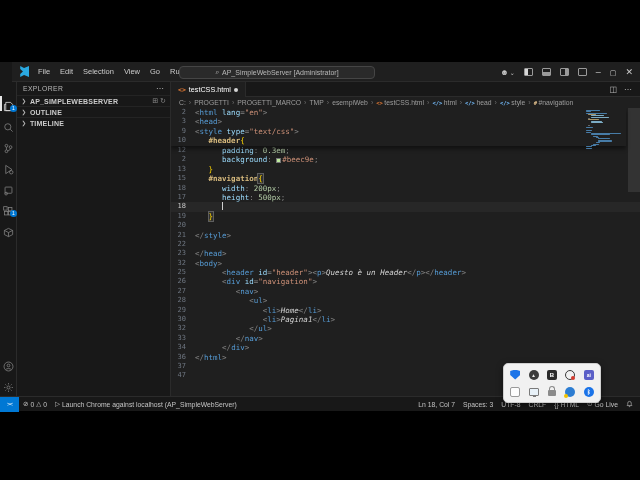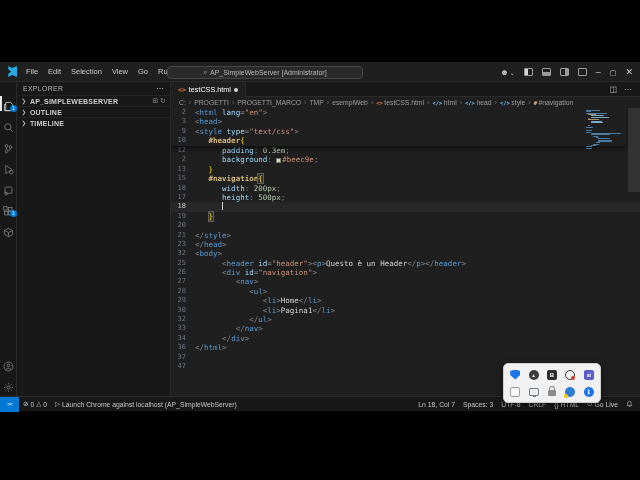--- a/index.html
+++ b/index.html
@@ -4,21 +4,21 @@
 <style>
   * { margin:0; padding:0; box-sizing:border-box; }
   html,body { width:640px; height:480px; background:#000; overflow:hidden;
               font-family:"Liberation Sans", sans-serif; }
   .screen { position:absolute; top:0; left:0; width:640px; height:480px; background:#000; }
 
   
   .vswin { position:absolute; top:62px; left:0; width:640px; height:349px; background:#181818; }
 
   
-  .titlebar { position:absolute; top:0; left:0; right:0; height:20px; background:#1f1f1f;
+  .titlebar { position:absolute; top:0; left:12px; right:0; height:20px; background:#1f1f1f;
               border-bottom:1px solid #2b2b2b; display:flex; align-items:center; }
   .vslogo { width:11px; height:11px; margin:0 5px 0 6px; background:#2aa8e0;
             clip-path:polygon(100% 0,100% 100%,55% 82%,20% 100%,20% 72%,45% 50%,20% 28%,20% 0,55% 18%); }
   .menus { display:flex; gap:2px; }
   .menus span { color:#cccccc; font-size:7.5px; padding:2px 4px; white-space:nowrap; }
   .nav-arrows { display:flex; gap:6px; margin-left:12px; color:#9a9a9a; font-size:9px; }
   .cmdcenter { position:absolute; left:167px; top:3.5px; width:196px; height:13px; background:#2a2a2a;
                border:1px solid #454545; border-radius:4px; color:#b8b8b8; font-size:7px;
                display:flex; align-items:center; justify-content:center; gap:3px; }
   .t-right { position:absolute; right:0; top:0; height:20px; display:flex; align-items:center; gap:9px; padding-right:7px; }
@@ -71,21 +71,21 @@
   
   .codearea { position:absolute; top:26px; left:0; right:0; bottom:0; background:#1f1f1f; overflow:hidden; }
   .lines { font-family:"DejaVu Sans Mono", monospace; font-size:7.5px; }
   .row { height:9.4px; line-height:9.4px; white-space:pre; display:flex; }
   .row .ln { width:15px; text-align:right; margin-right:9px; color:#6e7681; font-size:7px; flex:none; }
   .row .ln.cur { color:#cccccc; }
   .row.curline { background:rgba(255,255,255,.04); }
   .sticky { position:absolute; top:0; left:0; right:14px; background:#1f1f1f; z-index:3;
             box-shadow:0 3px 4px rgba(0,0,0,.45); }
   .body-lines { position:absolute; top:38px; left:0; right:0; }
-  .txt { color:#d4d4d4; } .pun { color:#808080; } .tag { color:#569cd6; }
+  .txt { color:#d4d4d4;font-style:italic; } .pun { color:#808080; } .tag { color:#569cd6; }
   .attr{ color:#9cdcfe; } .str { color:#ce9178; } .sel { color:#d7ba7d;font-weight:bold; }
   .prop{ color:#9cdcfe; } .num { color:#b5cea8; } .brace { color:#ffd700; }
   .bracem { color:#ffd700; outline:1px solid #5e5e5e; background:rgba(90,90,90,.3); }
   .swatch { display:inline-block; width:5px; height:5px; background:#beec9e;
             border:1px solid #777; margin:0 1px 0 0; vertical-align:-0.5px; }
   .cursor { display:inline-block; width:1px; height:8px; background:#d0d0d0; vertical-align:-1px; }
 
   .minimap { position:absolute; top:2px; right:16px; width:38px; z-index:4; }
   .mm-bar { height:1px; margin-bottom:0.35px; border-radius:.5px; opacity:.75; }
   .vscroll { position:absolute; top:0; right:0; width:12px; height:84px; background:rgba(121,121,121,.22); z-index:5; }
@@ -319,20 +319,21 @@
             <div class="row"><span class="ln">12</span><span><span class="txt">      </span><span class="prop">padding</span><span class="pun">:</span><span class="txt"> </span><span class="num">0.3em</span><span class="pun">;</span></span></div>
             <div class="row"><span class="ln">2</span><span><span class="txt">      </span><span class="prop">background</span><span class="pun">:</span><span class="txt"> </span><span class="swatch"></span><span class="str">#beec9e</span><span class="pun">;</span></span></div>
             <div class="row"><span class="ln">13</span><span><span class="txt">   </span><span class="brace">}</span></span></div>
             <div class="row"><span class="ln">15</span><span><span class="txt">   </span><span class="sel">#navigation</span><span class="bracem">{</span></span></div>
             <div class="row"><span class="ln">18</span><span><span class="txt">      </span><span class="prop">width</span><span class="pun">:</span><span class="txt"> </span><span class="num">200px</span><span class="pun">;</span></span></div>
             <div class="row"><span class="ln">17</span><span><span class="txt">      </span><span class="prop">height</span><span class="pun">:</span><span class="txt"> </span><span class="num">500px</span><span class="pun">;</span></span></div>
             <div class="row curline"><span class="ln cur">18</span><span><span class="txt">      </span><span class="cursor"></span></span></div>
             <div class="row"><span class="ln">19</span><span><span class="txt">   </span><span class="bracem">}</span></span></div>
             <div class="row"><span class="ln">20</span><span></span></div>
             <div class="row"><span class="ln">21</span><span><span class="pun">&lt;/</span><span class="tag">style</span><span class="pun">&gt;</span></span></div>
+            <div class="row"><span class="ln">22</span><span></span></div>
             <div class="row"><span class="ln">23</span><span><span class="pun">&lt;/</span><span class="tag">head</span><span class="pun">&gt;</span></span></div>
             <div class="row"><span class="ln">32</span><span><span class="pun">&lt;</span><span class="tag">body</span><span class="pun">&gt;</span></span></div>
             <div class="row"><span class="ln">25</span><span><span class="txt">      </span><span class="pun">&lt;</span><span class="tag">header</span><span class="txt"> </span><span class="attr">id</span><span class="pun">=</span><span class="str">"header"</span><span class="pun">&gt;</span><span class="pun">&lt;</span><span class="tag">p</span><span class="pun">&gt;</span><span class="txt">Questo è un Header</span><span class="pun">&lt;/</span><span class="tag">p</span><span class="pun">&gt;</span><span class="pun">&lt;/</span><span class="tag">header</span><span class="pun">&gt;</span></span></div>
             <div class="row"><span class="ln">26</span><span><span class="txt">      </span><span class="pun">&lt;</span><span class="tag">div</span><span class="txt"> </span><span class="attr">id</span><span class="pun">=</span><span class="str">"navigation"</span><span class="pun">&gt;</span></span></div>
             <div class="row"><span class="ln">27</span><span><span class="txt">         </span><span class="pun">&lt;</span><span class="tag">nav</span><span class="pun">&gt;</span></span></div>
             <div class="row"><span class="ln">28</span><span><span class="txt">            </span><span class="pun">&lt;</span><span class="tag">ul</span><span class="pun">&gt;</span></span></div>
             <div class="row"><span class="ln">29</span><span><span class="txt">               </span><span class="pun">&lt;</span><span class="tag">li</span><span class="pun">&gt;</span><span class="txt">Home</span><span class="pun">&lt;/</span><span class="tag">li</span><span class="pun">&gt;</span></span></div>
             <div class="row"><span class="ln">30</span><span><span class="txt">               </span><span class="pun">&lt;</span><span class="tag">li</span><span class="pun">&gt;</span><span class="txt">Pagina1</span><span class="pun">&lt;/</span><span class="tag">li</span><span class="pun">&gt;</span></span></div>
             <div class="row"><span class="ln">32</span><span><span class="txt">            </span><span class="pun">&lt;/</span><span class="tag">ul</span><span class="pun">&gt;</span></span></div>
             <div class="row"><span class="ln">33</span><span><span class="txt">         </span><span class="pun">&lt;/</span><span class="tag">nav</span><span class="pun">&gt;</span></span></div>

